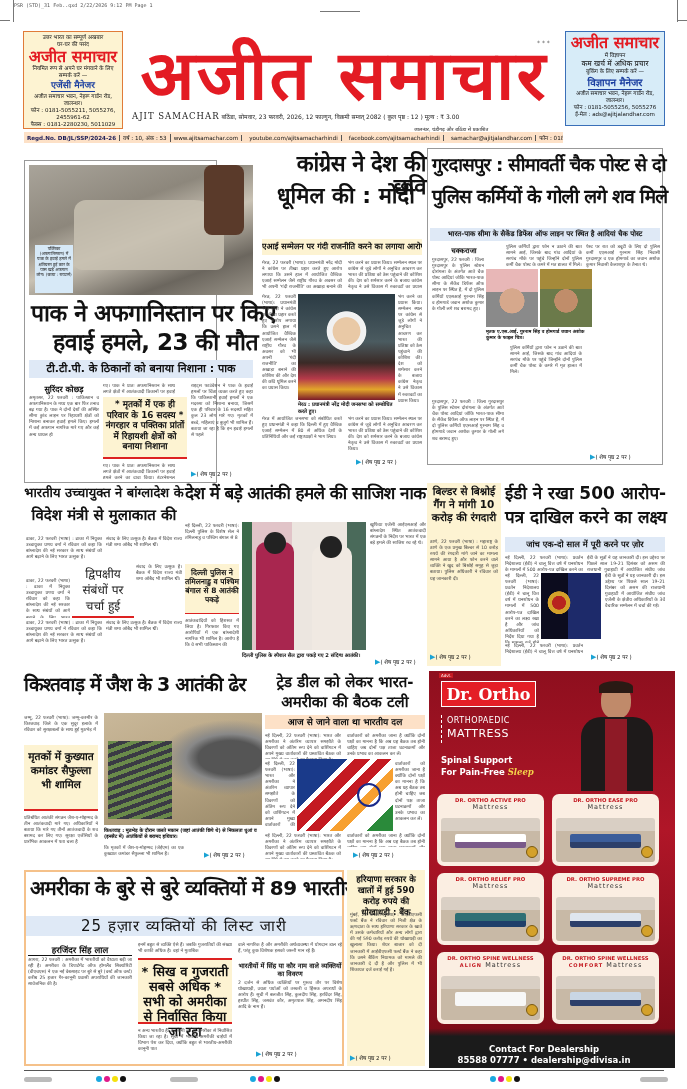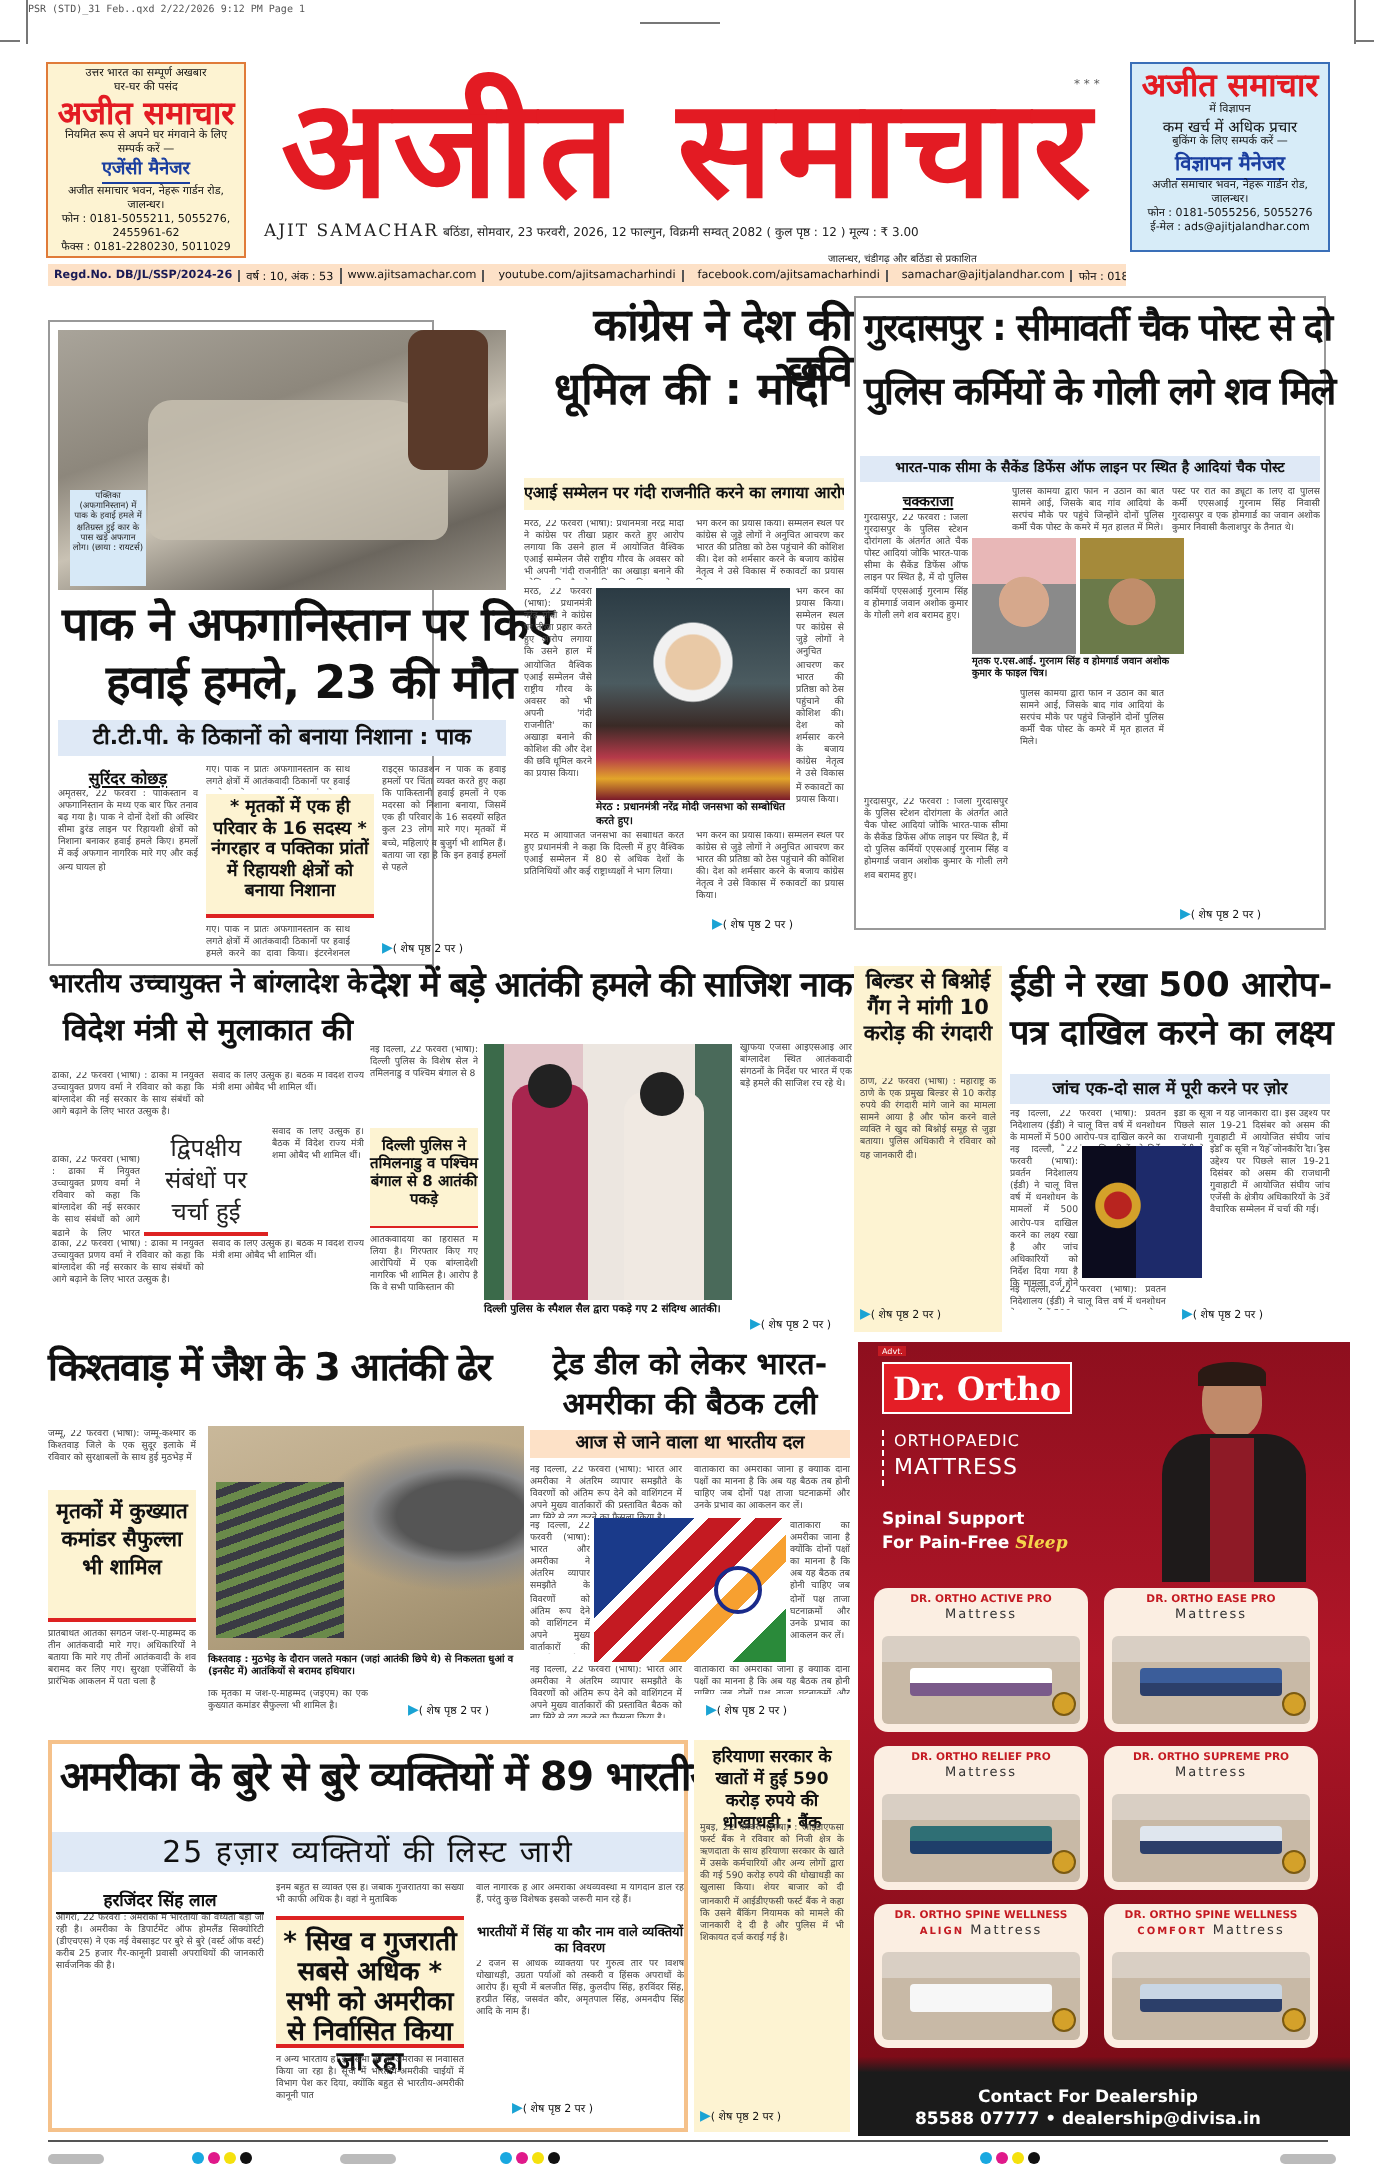--- a/index.html
+++ b/index.html
@@ -27,21 +27,21 @@
 
 .box{border:1px solid #999;background:#fff}
 .head{font-family:"DejaVu Sans",sans-serif;font-weight:bold;color:#111;line-height:1.05;transform-origin:left top}
 .body-txt{font-size:4.6px;line-height:6.1px;color:#444;text-align:justify;overflow:hidden}
 .cont{font-size:5.5px;color:#111;white-space:nowrap}
 .cont .tri{color:#1aa3d4;font-size:7px}
 .photo{background:#888;overflow:hidden}
 .caption{font-size:5.2px;font-weight:bold;color:#111;line-height:1.3}
 .sub-bar{background:#dfe9f6;font-weight:bold;color:#111;white-space:nowrap;overflow:hidden;text-align:center}
 .pull{background:#fdf3d2;font-weight:bold;text-align:center;line-height:1.2;border-bottom:2px solid #d22}
-.byline{font-weight:bold;text-decoration:underline;text-align:center}
+.byline{font-weight:bold;text-align:center}
 
 .ortho{left:429px;top:671px;width:246px;height:397px;background:linear-gradient(#8e0f1e,#b01628 40%,#7e0c18 90%,#1b1b1b 92%);overflow:hidden}
 .ortho .logo-box{position:absolute;left:12px;top:10px;width:95px;height:26px;background:#e41e26;color:#fff;font-family:"DejaVu Serif",serif;font-weight:bold;font-size:16px;line-height:26px;text-align:center;border:1px solid #fff}
 .ortho .mat1{position:absolute;left:18px;top:45px;color:#fff;font-size:8px;letter-spacing:.5px}
 .ortho .mat2{position:absolute;left:18px;top:56px;color:#fff;font-size:11px;letter-spacing:.5px}
 .ortho .tag{position:absolute;left:12px;top:83px;color:#fff;font-weight:bold;font-size:8.5px;line-height:12px}
 .ortho .tag i{color:#f5d44a;font-family:"DejaVu Serif",serif}
 .person{position:absolute;left:130px;top:10px;width:112px;height:110px}
 .card{position:absolute;width:107px;height:72px;background:#fbeee2;border-radius:7px;overflow:hidden;text-align:center}
 .card .t1{color:#c41a22;font-weight:bold;font-size:5.3px;margin-top:3px;white-space:nowrap}

